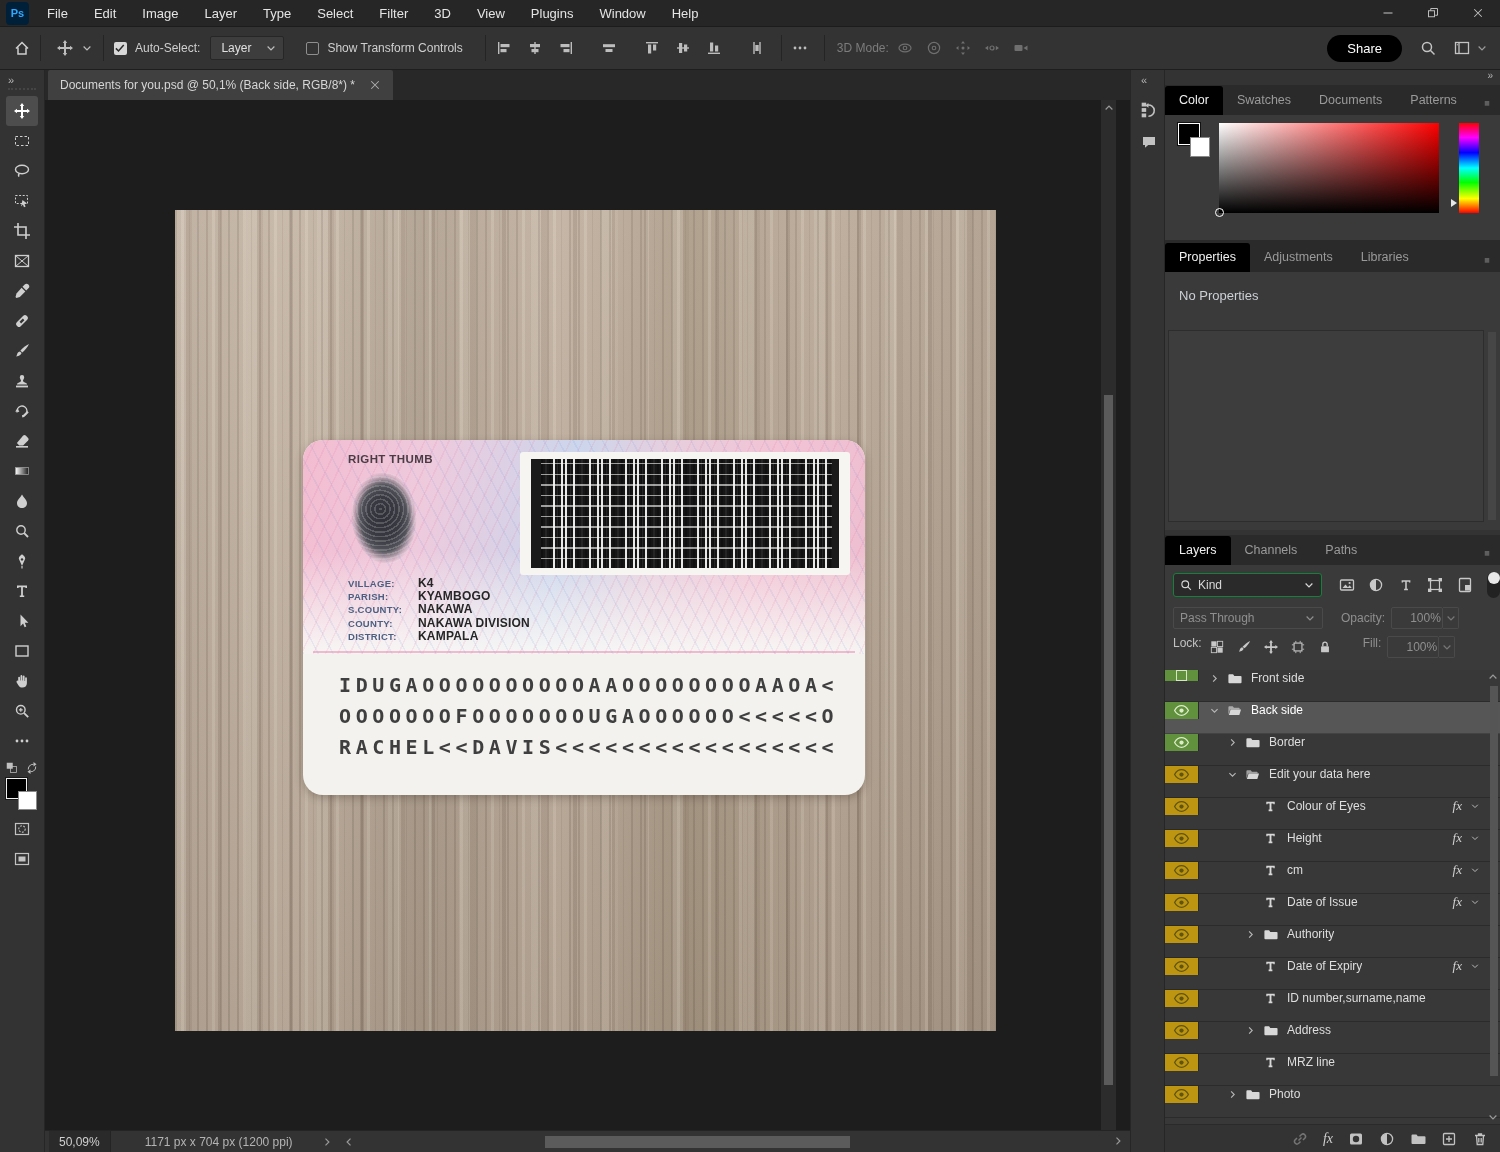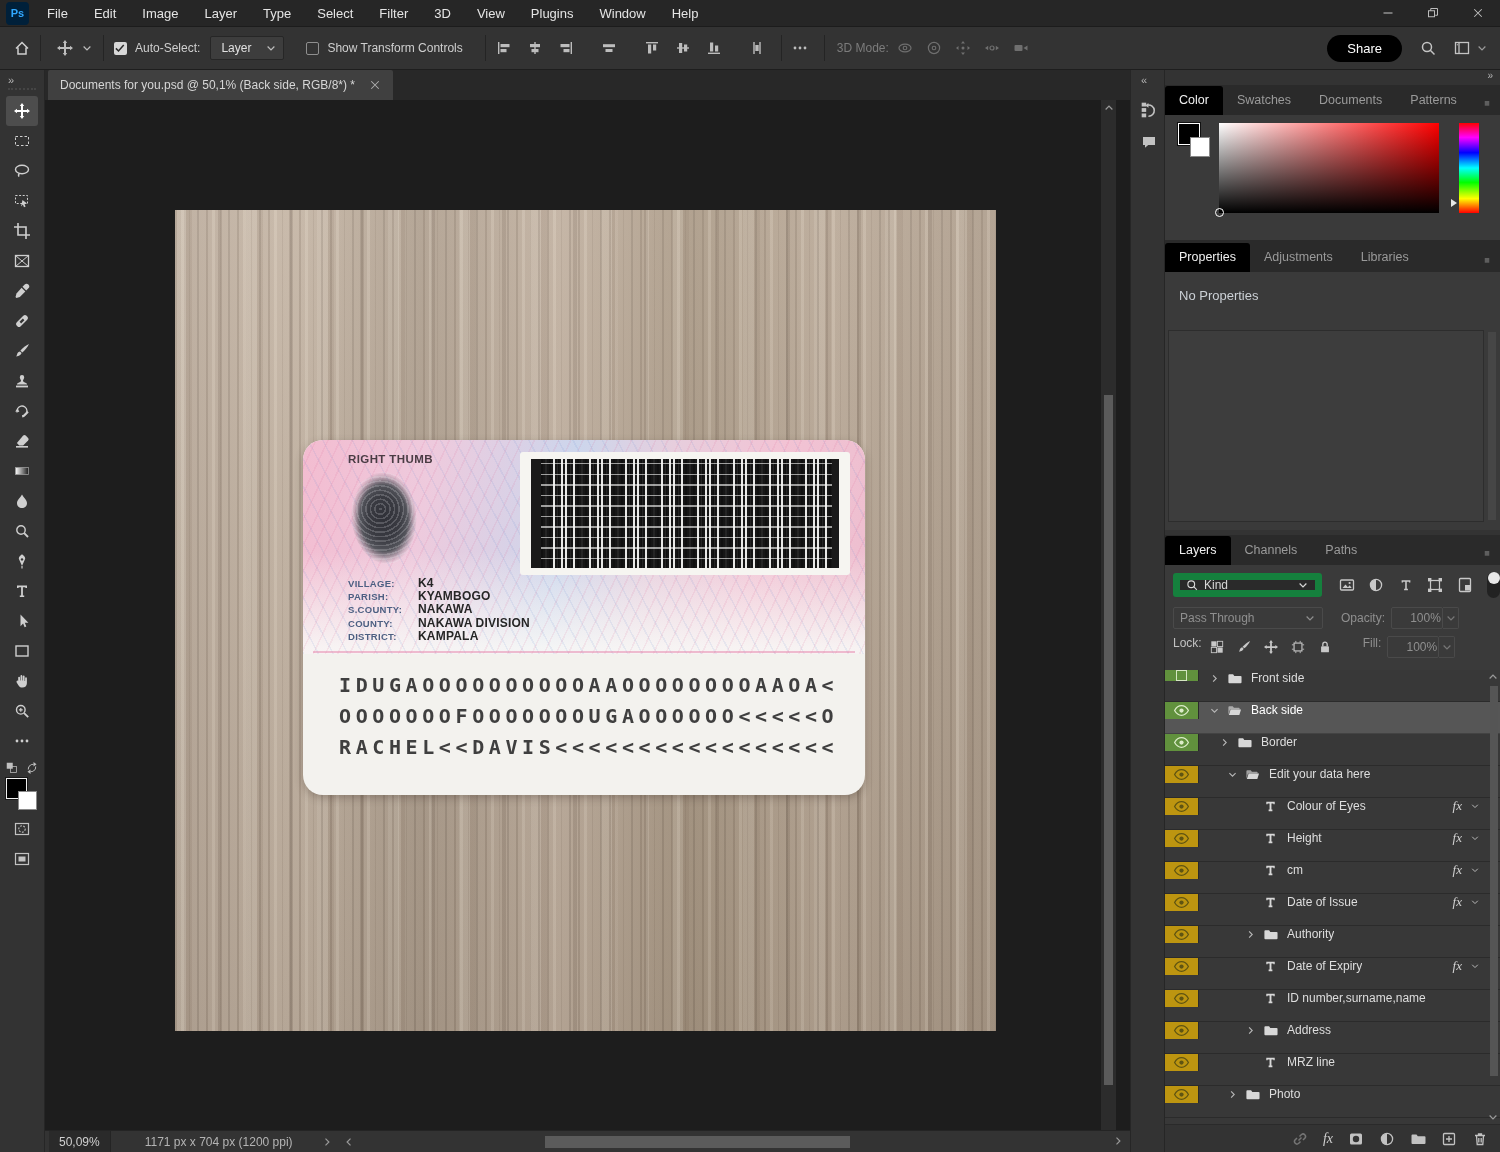--- a/index.html
+++ b/index.html
@@ -177,21 +177,21 @@
   #props-body { top:202px; height:258px; }
   #no-props { padding:16px 0 0 14px; color:#ccd1d6; font-size:13px; }
   #props-inner { position:absolute; left:3px; top:58px; width:316px; height:192px;
     background:#3d3d3d; border:1px solid #2d2d2d; }
   #props-scroll { position:absolute; right:4px; top:60px; width:8px; height:188px; background:#464646; }
 
   
   #layers-tabbar { top:465px; height:30px; }
   #layers-body { top:495px; height:587px; }
   #filter-row { position:absolute; left:0; top:5px; width:335px; height:30px; display:flex; align-items:center; }
-  #kind-combo { margin-left:8px; width:152px; height:24px; background:#2a2a2a; border:7px solid #15803d;
+  #kind-combo { margin-left:8px; width:152px; height:24px; background:#2a2a2a; border:1px solid #15803d;
     border-radius:3px; display:flex; align-items:center; padding:0 6px; gap:6px; color:#d8d8d8; }
   #kind-combo .spacer { flex:1; }
   .filter-btn { width:26px; height:22px; display:flex; align-items:center; justify-content:center;
     color:#c8c8c8; margin-left:4px; }
   #filter-toggle { position:relative; width:13px; height:26px; background:#222; border-radius:7px; margin-left:10px; }
   #filter-toggle .dot { position:absolute; left:0.5px; top:0; width:12px; height:12px; border-radius:50%; background:#e8e8e8; }
   #blend-row { position:absolute; left:0; top:38px; width:335px; height:30px; display:flex; align-items:center; }
   #blend-combo { margin-left:8px; width:150px; height:22px; border:1px solid #4a4a4a; border-radius:2px;
     display:flex; align-items:center; padding:0 6px; color:#8f8f8f; }
   #blend-combo .spacer { flex:1; }
@@ -957,21 +957,21 @@
           </div>
           <div class="lrow">
             <div class="eyecol green">
               <span class="icon">
                 <svg viewBox="0 0 16 16">
                   <path fill="none" stroke="currentColor" stroke-width="1.2" d="M1.5 8C3.2 5 5.4 3.5 8 3.5S12.8 5 14.5 8C12.8 11 10.6 12.5 8 12.5S3.2 11 1.5 8z"></path>
                   <circle cx="8" cy="8" r="2" fill="currentColor"></circle>
                 </svg>
               </span>
             </div>
-            <div class="lbody" style="padding-left: 16px;">
+            <div class="lbody" style="padding-left: 24px;">
               <span class="chev">
                 <svg viewBox="0 0 16 16">
                   <path fill="none" stroke="currentColor" stroke-width="1.6" d="M6 3.5L10.5 8 6 12.5"></path>
                 </svg>
               </span>
               <span class="licon">
                 <svg viewBox="0 0 16 16">
                   <path fill="currentColor" d="M1.5 4.5a1 1 0 011-1h4l1.3 1.7h6.7a1 1 0 011 1V12a1 1 0 01-1 1h-12a1 1 0 01-1-1z"></path>
                 </svg>
               </span>

